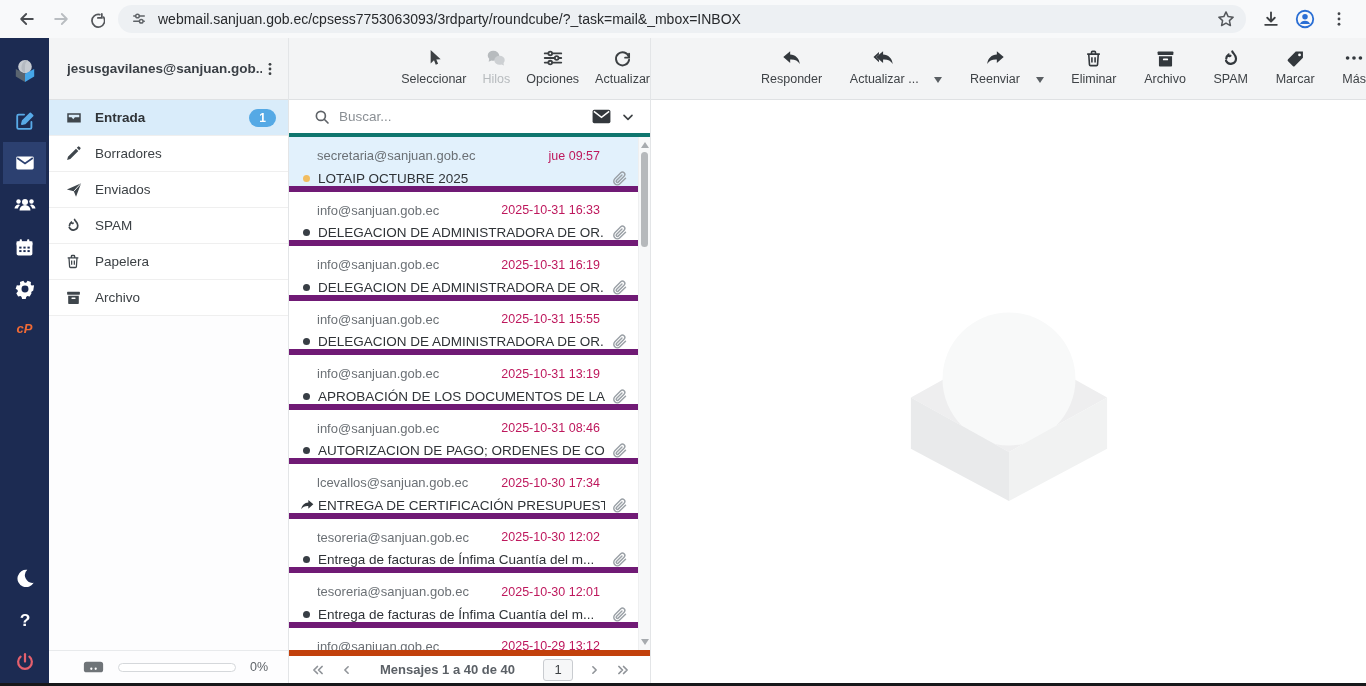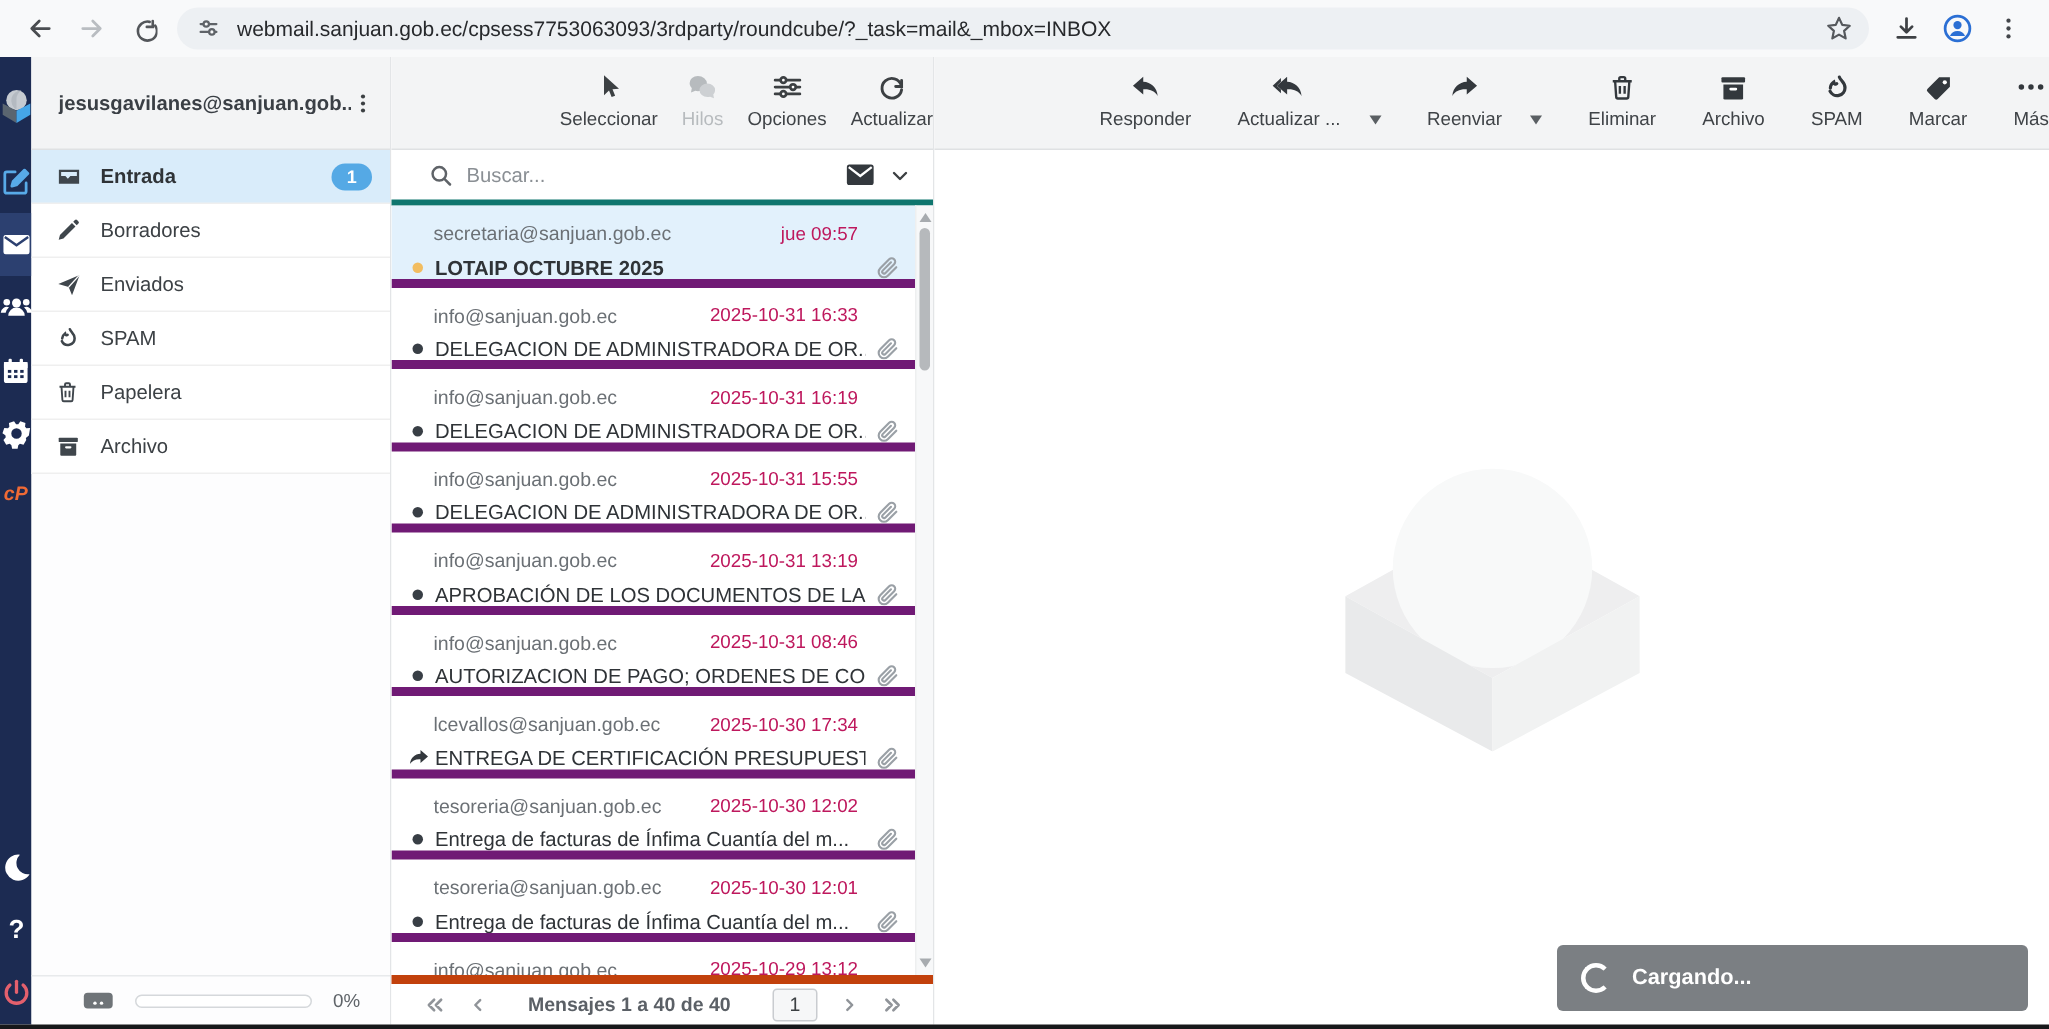--- a/index.html
+++ b/index.html
@@ -18,21 +18,21 @@
   .omnibox{ margin-left:6px; width:1128px; height:28px; background:#edf0f3; border-radius:14px;
             display:flex; align-items:center; padding:0 10px 0 12px; }
   .omnibox .url{ font-size:14px; color:#27292c; margin-left:10px; flex:1; white-space:nowrap; overflow:hidden; }
   .b-right{ display:flex; align-items:center; margin-left:8px; }
 
   
   .app{ position:absolute; top:38px; left:0; right:0; bottom:3px; display:flex; }
   .bottom-strip{ position:absolute; left:0; right:0; bottom:0; height:3px; background:#17181a; }
 
   
-  .taskbar{ width:21px; background:var(--taskbar); display:flex; flex-direction:column; align-items:center; }
+  .taskbar{ width:49px; background:var(--taskbar); display:flex; flex-direction:column; align-items:center; }
   .tb-item{ width:43px; height:42px; display:flex; align-items:center; justify-content:center; }
   .tb-item.logo{ height:40px; margin-top:12px; margin-bottom:10px; }
   .tb-item.active{ background:#2c4070; }
   .tb-spacer{ flex:1; }
   .cp-label{ color:#f06a35; font-size:13px; font-weight:bold; font-style:italic; }
 
   
   .folderpane{ width:240px; background:#fdfdfe; border-right:1px solid var(--border);
                display:flex; flex-direction:column; position:relative; }
   .pane-head{ height:62px; background:#f3f4f5; border-bottom:1px solid #dfe1e3; flex:none; }
@@ -66,21 +66,21 @@
   .msg.selected{ background:#e2f1fc; }
   .msg-l1{ display:flex; align-items:center; padding:0 38px 0 16px; height:21px; }
   .msg-sender{ flex:1; font-size:13px; color:#6b7075; white-space:nowrap; overflow:hidden; }
   .msg-date{ font-size:12.5px; color:#be185d; margin-left:8px; white-space:nowrap; }
   .msg-l2{ display:flex; align-items:center; height:24px; padding-right:10px; }
   .status-dot{ width:7px; height:7px; border-radius:50%; margin:0 8px 0 2px; flex:none; }
   .status-dot.unread{ background:var(--unread-dot); }
   .status-dot.read{ background:var(--read-dot); }
   .status-fwd{ width:17px; margin-right:2px; margin-left:-2px; flex:none; display:flex; }
   .msg-subject{ flex:1; font-size:13.5px; color:#2f3337; white-space:nowrap; overflow:hidden; }
-  .msg.unread .msg-subject{ font-weight:bold; }
+  .msg.unread .msg-subject{ font-weight:normal; }
   .clip{ flex:none; margin-left:6px; display:flex; }
 
   
   .scrollbar{ position:absolute; top:99px; bottom:33px; right:0; width:12px; background:#f7f8f9; border-left:1px solid #eeeff0; }
   .sb-arrow{ position:absolute; left:2px; width:0; height:0; border-left:4px solid transparent; border-right:4px solid transparent; }
   .sb-up{ top:5px; border-bottom:6px solid #a7abaf; }
   .sb-down{ bottom:5px; border-top:6px solid #a7abaf; }
   .sb-thumb{ position:absolute; top:15px; left:2px; width:7px; height:95px; background:#b6b9bc; border-radius:4px; }
 
   .pagination{ height:33px; border-top:6px solid #c2410c; display:flex; align-items:center; padding:0 12px 0 14px; flex:none; background:#fff; }
@@ -634,19 +634,15 @@
       <svg width="218" height="218" viewBox="0 0 200 200">
         <polygon points="100,55 190,105 100,155 10,105" fill="#eeeeef"></polygon>
         <circle cx="100" cy="88" r="61" fill="#f8f9f9"></circle>
         <path d="M100 27a61 61 0 0 0 0 122 61 61 0 0 1 0-122z" fill="#f4f5f5"></path>
         <polygon points="10,105 100,155 100,200 10,152" fill="#e9eaeb"></polygon>
         <polygon points="190,105 100,155 100,200 190,152" fill="#f1f2f2"></polygon>
       </svg>
     </div>
   </div>
 
-  <div class="toast">
-    <span class="spinner"></span>
-    <span class="toast-label">Cargando...</span>
-  </div>
 </div>
 
 <div class="bottom-strip"></div>
 
 </body></html>

